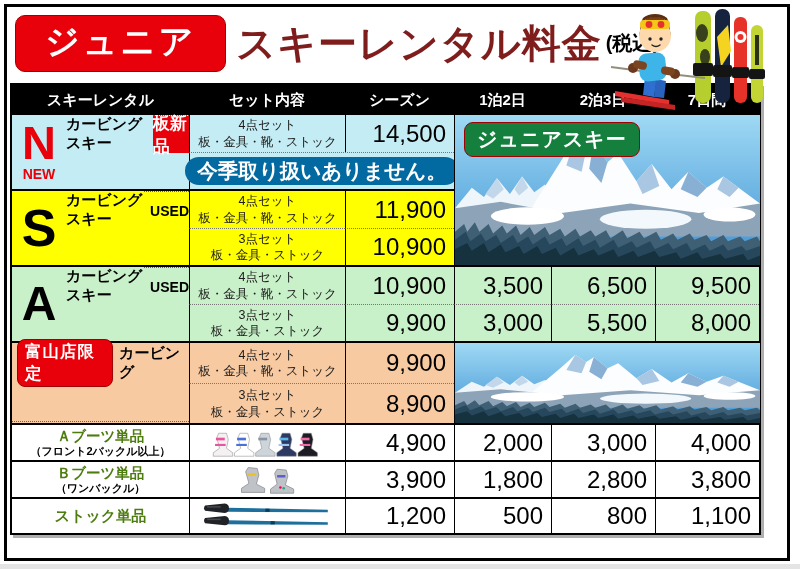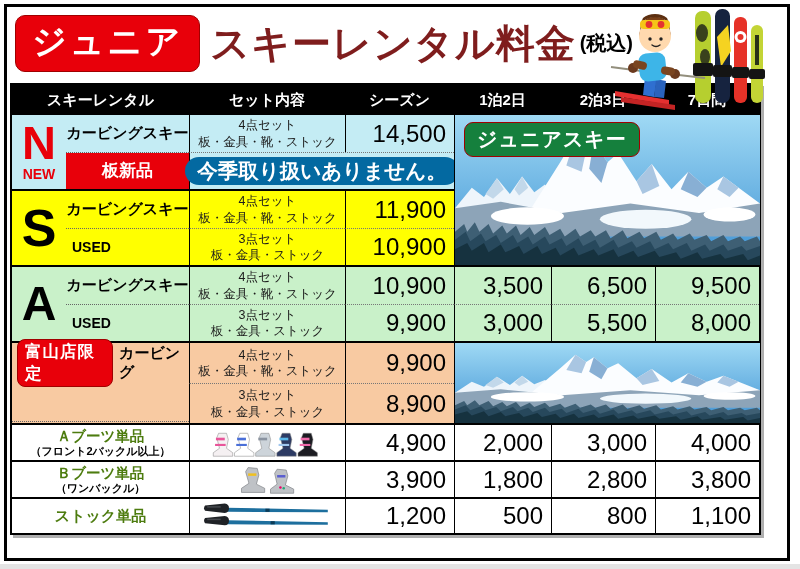--- a/index.html
+++ b/index.html
@@ -4,21 +4,21 @@
 <style>
   html,body{margin:0;padding:0;background:#e9e9e9;}
   .page{position:relative;width:800px;height:569px;background:#ffffff;
         font-family:"Liberation Sans","DejaVu Sans",sans-serif;overflow:hidden;}
   .frame{position:absolute;left:4px;top:4px;width:780px;height:551px;border:3px solid #000;}
   .gray-strip{position:absolute;left:0;bottom:0;width:800px;height:5px;background:#e4e4e4;}
 
   
   .title-row{position:absolute;left:15px;top:15px;display:flex;align-items:center;z-index:4;}
   .badge-junior{background:#e8000a;color:#fff;font-weight:bold;font-size:34px;
-                padding:3px 16px 6px;border-radius:10px;letter-spacing:3px;border:1px solid #a00000;}
+                padding:3px 29px 6px;border-radius:10px;letter-spacing:3px;border:1px solid #a00000;}
   .main-title{font-size:39px;font-weight:900;color:#7f1d1d;margin-left:10px;letter-spacing:1px;white-space:nowrap;}
   .tax-note{font-size:20px;font-weight:bold;margin-left:4px;}
   .hero-art{position:absolute;top:5px;right:11px;width:180px;height:108px;z-index:5;}
 
   
   .tbl{position:absolute;left:10px;top:83px;width:747px;border:2px solid #000;background:#fff;
        box-shadow:3px 3px 0 rgba(110,110,110,.55);z-index:2;}
   .grid6{display:grid;grid-template-columns:177px 156px 109px 97px 104px 104px;}
   .thead{height:30px;background:#000;color:#fff;font-size:15px;font-weight:600;}
   .thead>div{display:flex;align-items:center;justify-content:center;}
@@ -35,21 +35,21 @@
   .setc{display:flex;flex-direction:column;align-items:center;justify-content:center;
         font-size:12.5px;color:#1c1c1c;line-height:1.3;}
   .pricec{display:flex;align-items:center;justify-content:flex-end;padding-right:8px;
           font-size:24px;color:#000;}
   
   .gradecell{grid-row:1/3;grid-column:1;display:flex;}
   .gletter{width:54px;display:flex;flex-direction:column;align-items:center;justify-content:center;gap:1px;}
   .gbig{font-size:47px;font-weight:bold;line-height:.9;}
   .gsub{font-size:14px;font-weight:bold;}
   .red{color:#e8000a;}
-  .gright{flex:1;display:flex;flex-direction:column;}
+  .gright{flex:1;display:flex;flex-direction:row;}
   .ghalf{height:50%;display:flex;align-items:center;justify-content:center;}
   .ghalf.bot{border-top:1px dotted #666;}
   .typ{font-size:15px;font-weight:bold;color:#000;}
   .redfill{width:100%;height:100%;background:#e8000a;color:#fff;font-size:17px;font-weight:bold;
            display:flex;align-items:center;justify-content:center;}
   
   .bannercell{display:flex;align-items:center;justify-content:center;}
   .banner{background:#0369a1;color:#fff;font-size:20.5px;font-weight:bold;border-radius:16px;
           padding:2px 12px;white-space:nowrap;line-height:1.2;}
   

